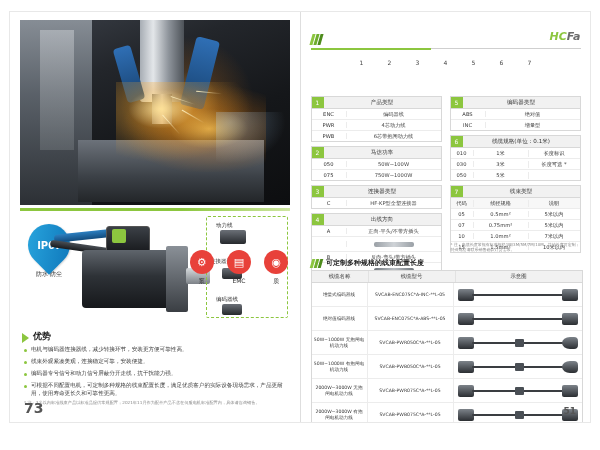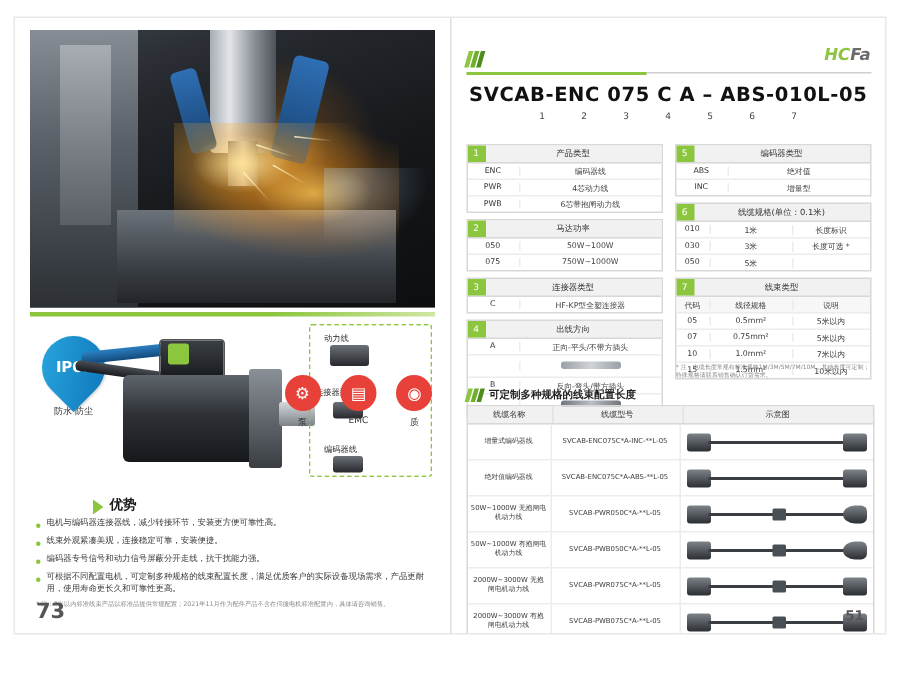--- a/index.html
+++ b/index.html
@@ -267,21 +267,20 @@
     font-size: 6px;
     color: #333;
   }
 
   .adv-head {
     position: absolute;
     left: 12px; top: 318px;
     display: flex;
     align-items: flex-end;
     gap: 4px;
-    margin-left: 40px;
   }
   .adv-chevron {
     width: 0; height: 0;
     border-top: 5px solid transparent;
     border-bottom: 5px solid transparent;
     border-left: 7px solid #8cc63f;
   }
   .adv-title {
     font-size: 9px;
     font-weight: bold;
@@ -708,21 +707,20 @@
           </span>
         <span class="rp-logo">
           <span class="hc">HC</span>
           <span class="fa">Fa</span>
         </span>
       </div>
       <div class="rp-underline"></div>
       <div class="rp-underline-green"></div>
 
       <div class="partcode">
-        <div class="partcode-text">SVCAB-ENC 075 C A – ABS-010L-05</div>
         <div class="partcode-nums">
           <span>1</span>
           <span>2</span>
           <span>3</span>
           <span>4</span>
           <span>5</span>
           <span>6</span>
           <span>7</span>
         </div>
       </div>

